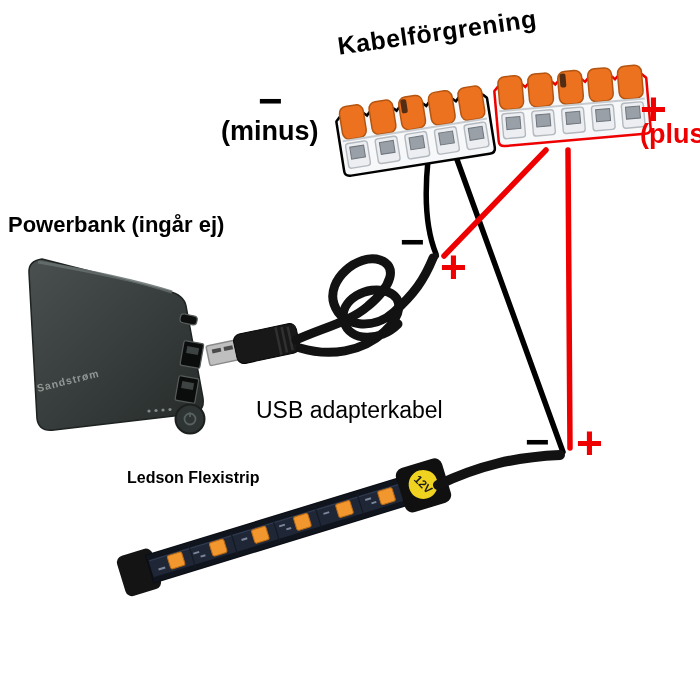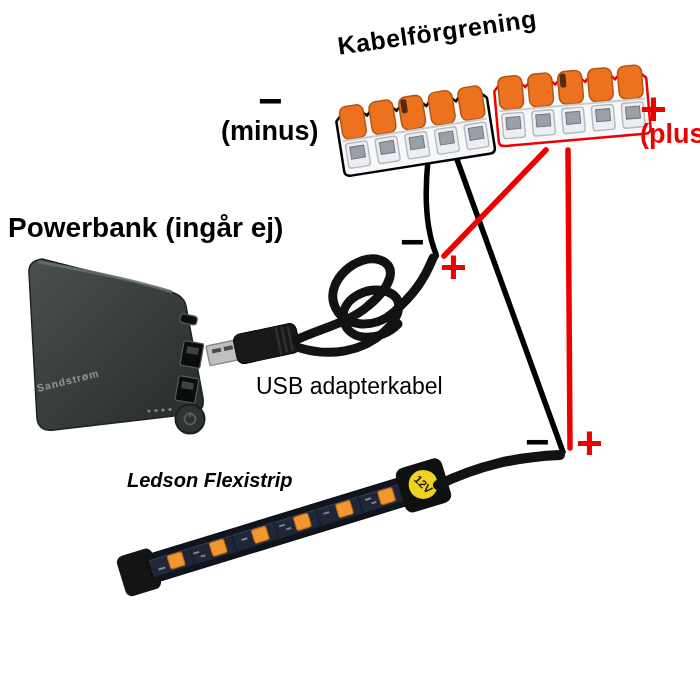--- a/index.html
+++ b/index.html
@@ -6,23 +6,23 @@
   body{width:700px;height:700px;position:relative;background:#fff;overflow:hidden;
        font-family:"Liberation Sans",sans-serif;}
   .canvas{position:absolute;left:0;top:0;}
   .lbl{position:absolute;line-height:1;white-space:nowrap;color:#000;
        font-family:"Liberation Sans",sans-serif;font-weight:bold;}
   .red{color:var(--positive,#ee0000);}
   .title{font-size:25px;transform:rotate(-8deg);transform-origin:left top;letter-spacing:.5px;}
   .word{font-size:27px;}
   .big-sym{font-size:42px;}
   .big-plus{font-size:46px;}
-  .pb-label{font-size:28px;}
-  .usb-label{font-size:23px;font-weight:500;}
-  .strip-label{font-size:20px;font-style:italic;}
+  .pb-label{font-size:22px;}
+  .usb-label{font-size:23px;font-weight:500;margin-top:24px;}
+  .strip-label{font-size:16px;}
   .j-minus{font-size:42px;}
   .j-plus{font-size:46px;}
 </style>
 </head>
 <body>
 
 <svg class="canvas" width="700" height="700" viewBox="0 0 700 700">
   <defs>
     <linearGradient id="pbG" x1="0" y1="0" x2="1" y2="1">
       <stop offset="0" stop-color="#4a504f"></stop>

